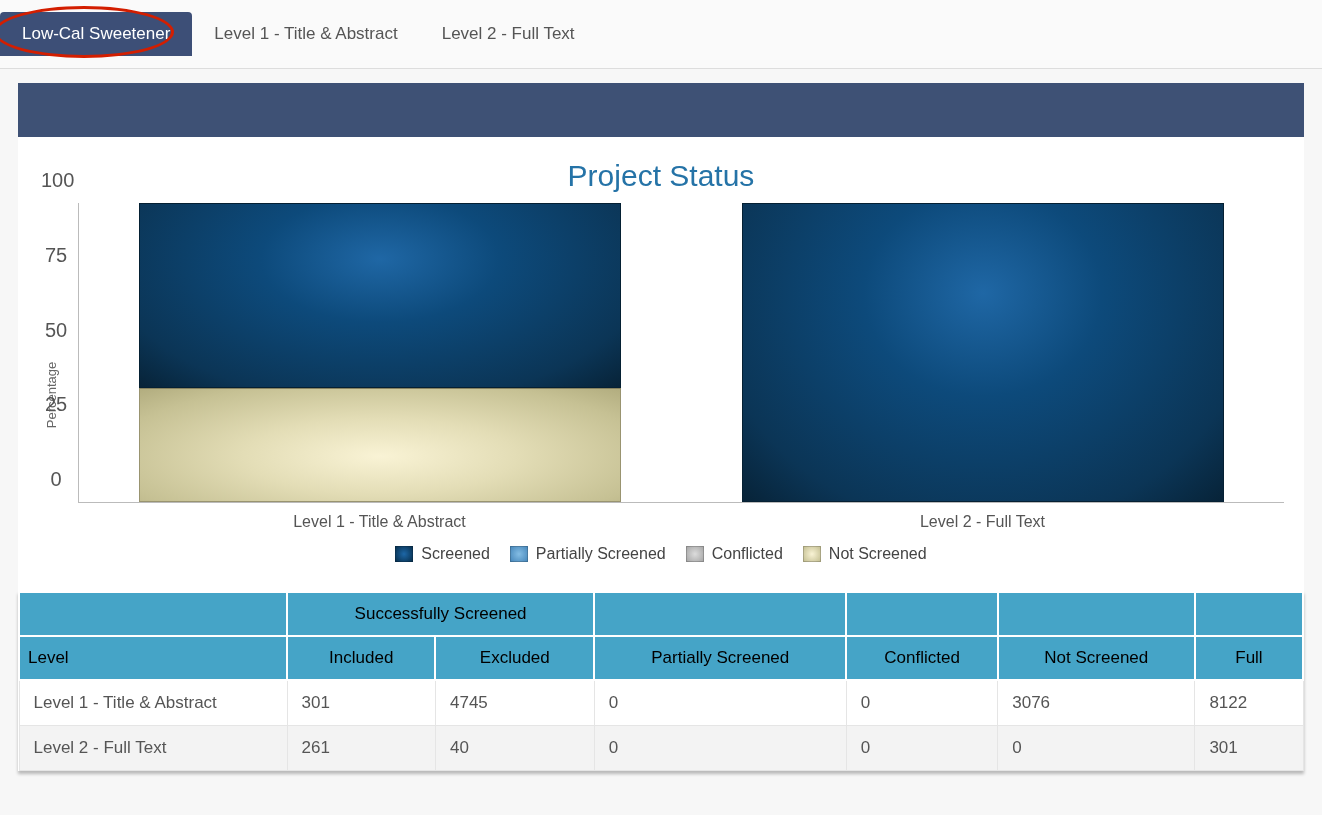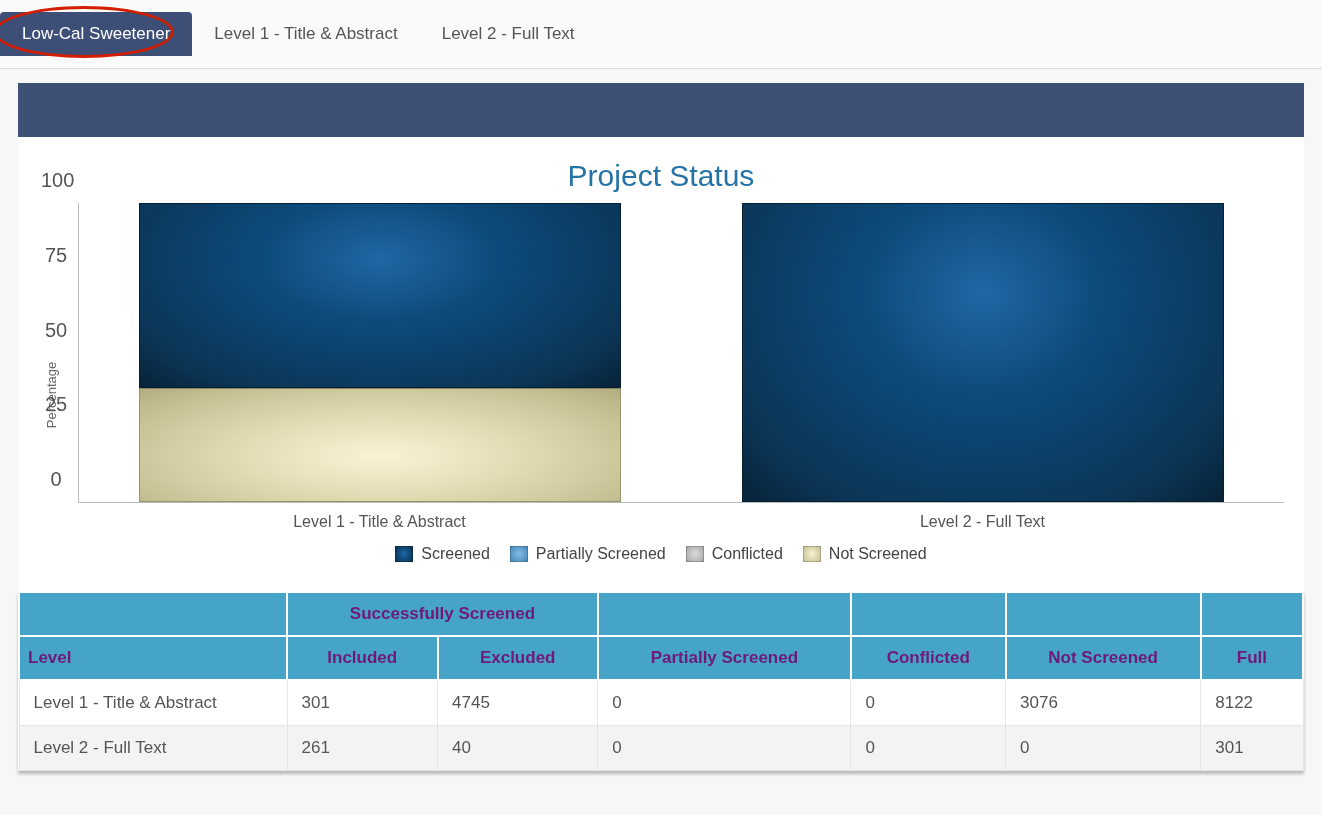--- a/index.html
+++ b/index.html
@@ -128,22 +128,22 @@
   .sw.conflict { background: radial-gradient(circle, #dcdcdc, #a8a8a8); }
   .sw.notscr   { background: radial-gradient(circle, #f9f3d5, #c6c194); }
 
   table.data {
     width: 100%;
     border-collapse: collapse;
     box-shadow: 0 3px 3px rgba(0,0,0,0.25);
   }
   table.data th {
     background: #45a4c7;
-    color: #701a75;
-    font-weight: 700;
+    color: #000000;
+    font-weight: 400;
     font-size: 17px;
     padding: 11px 8px;
     border: 2px solid #fff;
   }
   table.data td {
     padding: 12px 14px;
     font-size: 17px;
     color: #555;
     border: 1px solid #e5e5e5;
   }

